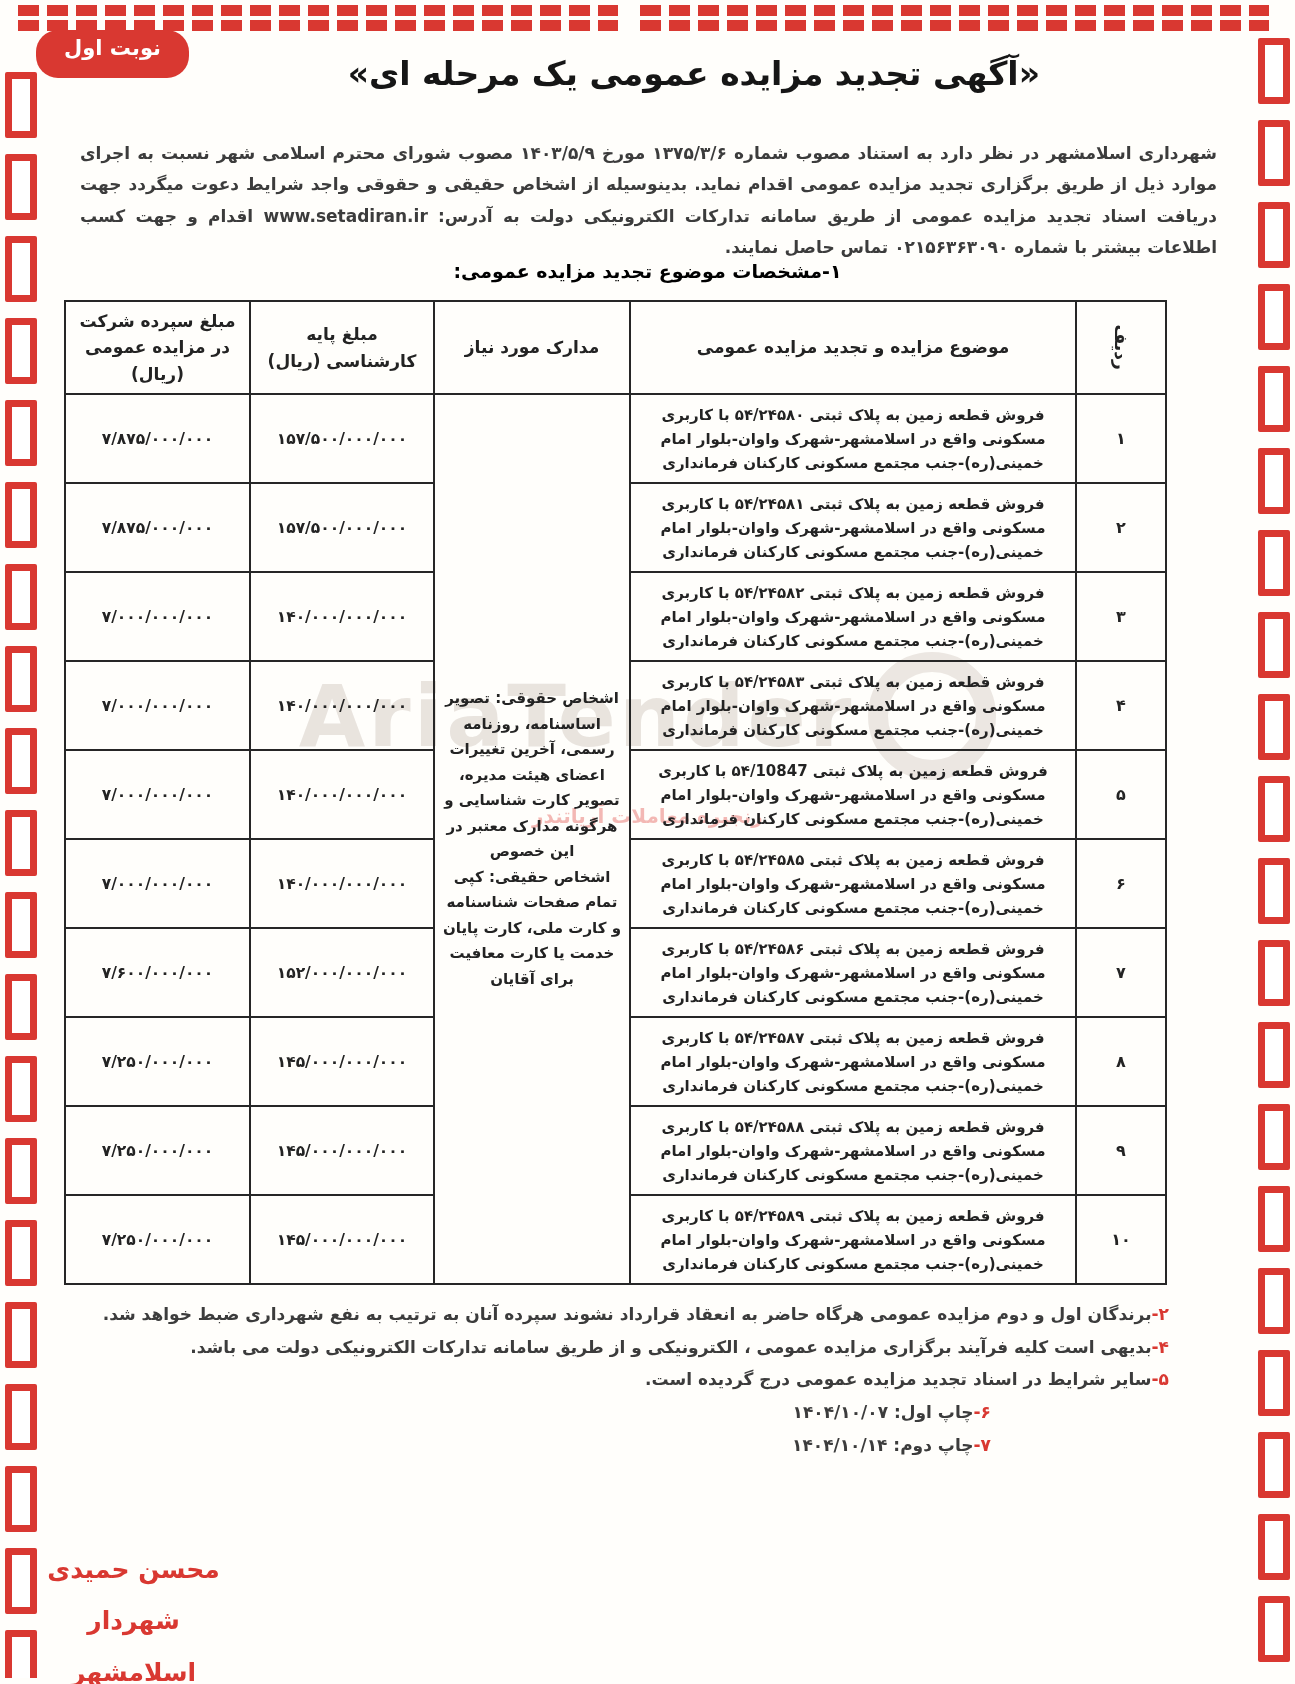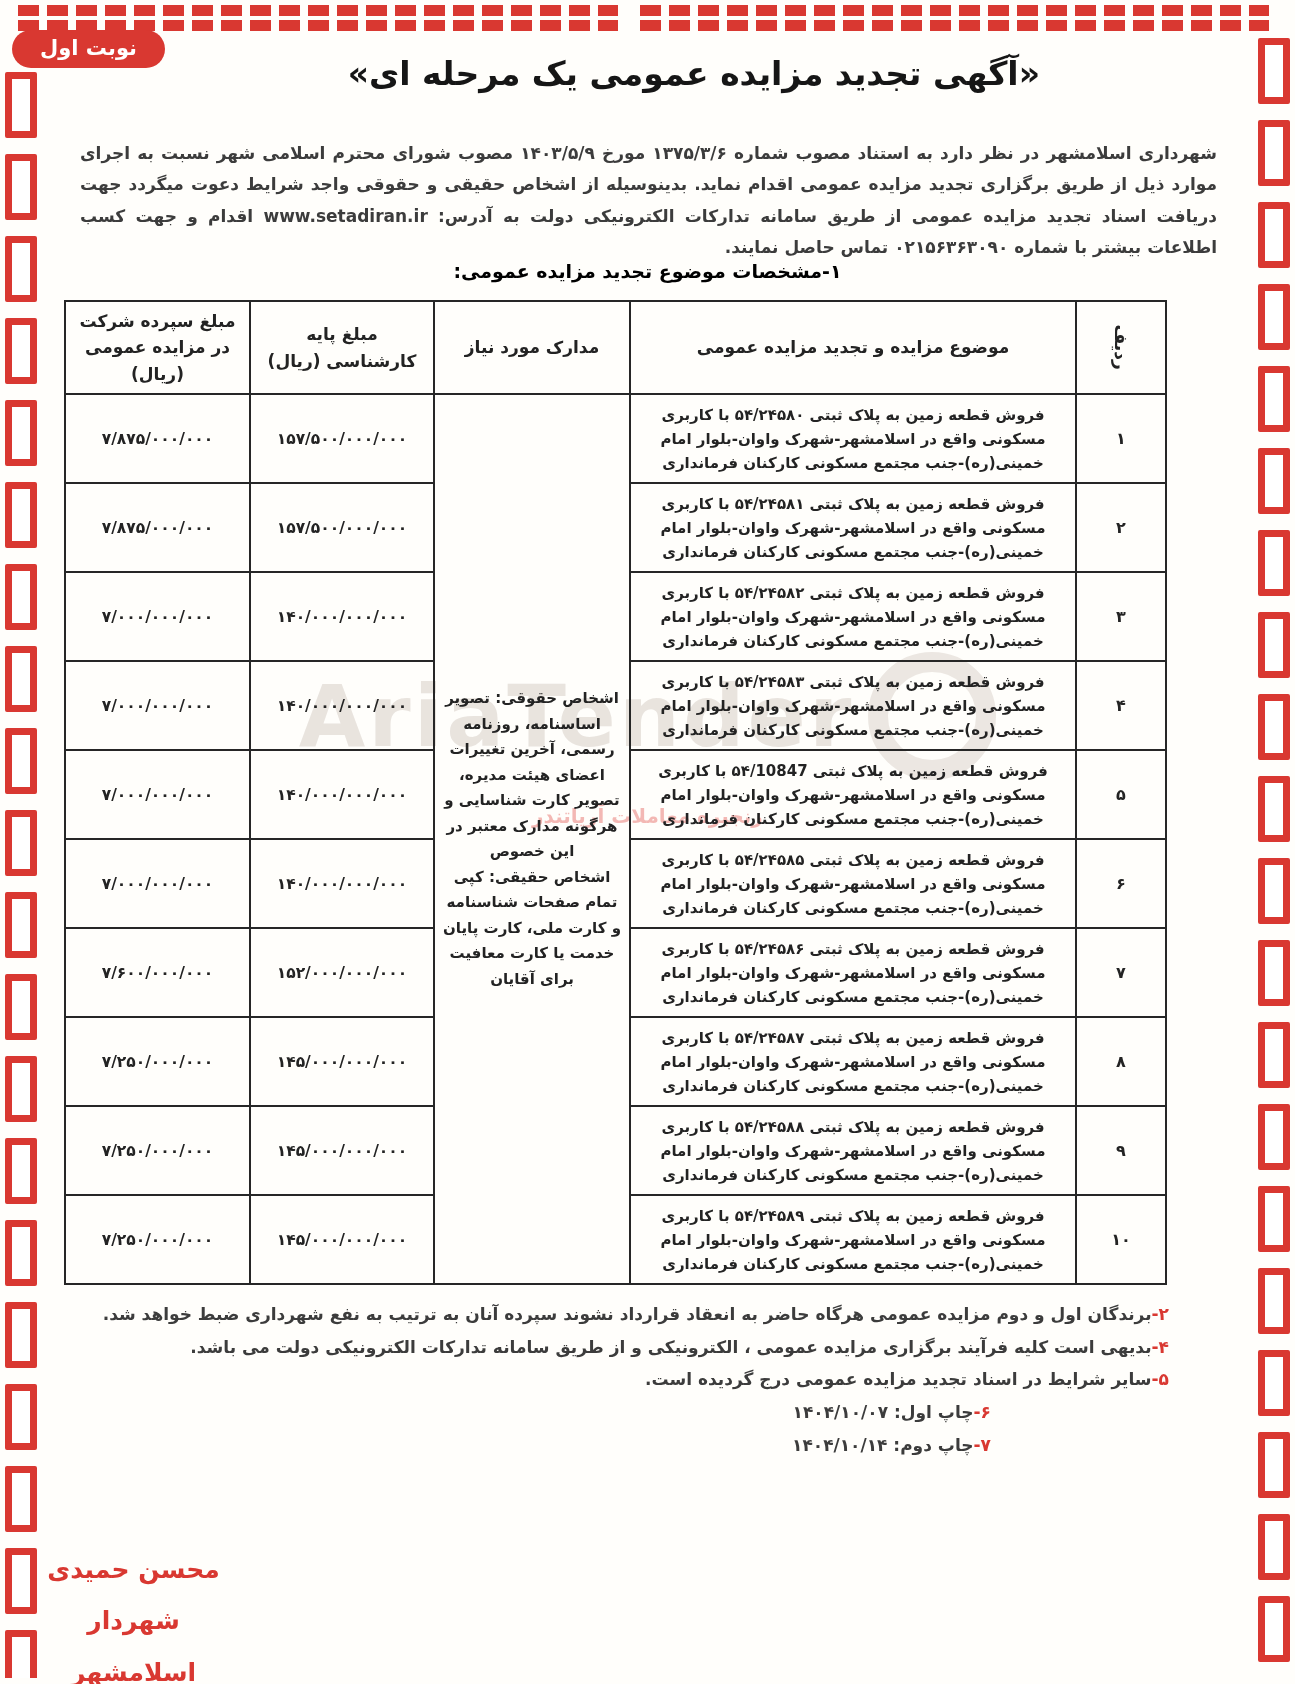--- a/index.html
+++ b/index.html
@@ -15,23 +15,23 @@
   .stripe-row { height:11px; margin-bottom:4px;
     background:repeating-linear-gradient(to right,#d93831 0 21px,transparent 21px 29px); }
   .ladder { position:absolute; bottom:6px; width:32px; display:flex;
             flex-direction:column; gap:16px; overflow:hidden; z-index:2; }
   .ladder-left { left:5px; top:72px; }
   .ladder-right { right:5px; top:38px; }
   .rung { flex:none; width:32px; height:66px; border:7px solid #d93831;
           background:#fff; border-radius:2px; }
 
   
-  .badge { position:absolute; top:30px; left:12px; z-index:3;
+  .badge { position:absolute; top:30px; left:36px; z-index:3;
            background:#d93831; color:#fff; font-weight:bold; font-size:21px;
-           padding:6px 28px 8px; border-radius:22px; }
+           padding:6px 28px 18px; border-radius:22px; }
   .logo { position:absolute; top:26px; right:158px; width:150px;
           text-align:center; z-index:3; }
   .logo-caption { font-size:18px; font-weight:bold; color:#49584e; margin-top:2px; }
   .title { position:absolute; top:54px; left:150px; width:890px; z-index:3;
            text-align:right; font-size:33px; font-weight:bold; color:#161616; }
 
   .intro { position:absolute; top:138px; right:78px; left:80px; z-index:3;
            font-size:17px; font-weight:bold; color:#3c3c3c;
            text-align:justify; line-height:1.85; }
   .section-heading { position:absolute; top:260px; left:0; right:0; z-index:3;

